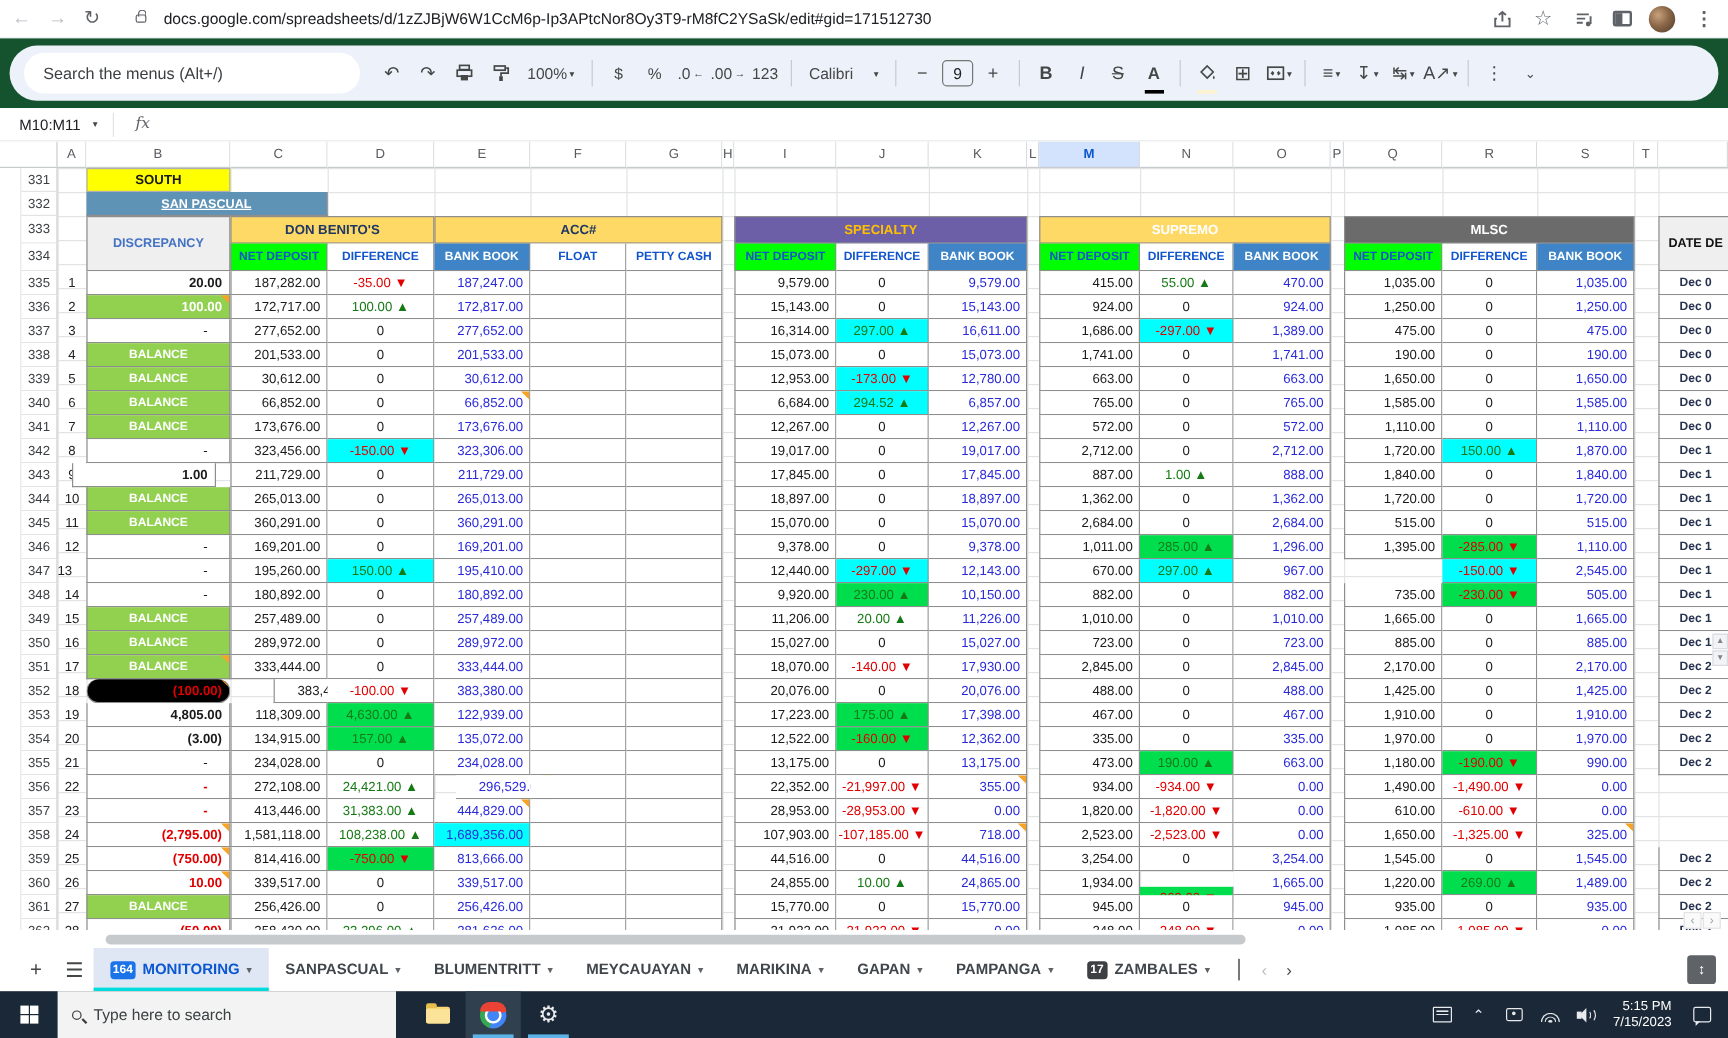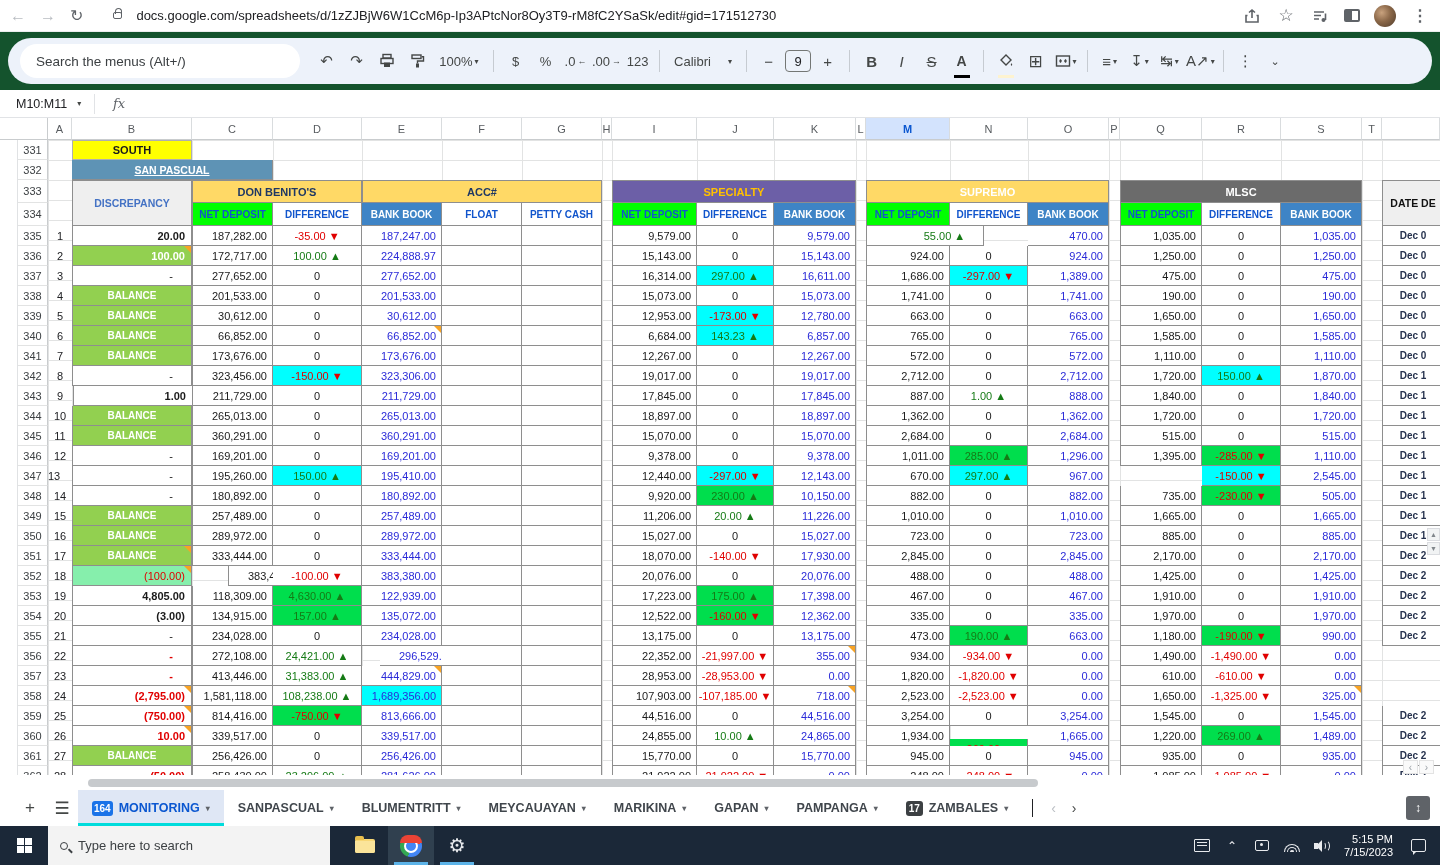--- a/index.html
+++ b/index.html
@@ -78,21 +78,21 @@
   .hsec{font-weight:bold;font-size:11px;justify-content:center;}
   .hsub{font-weight:bold;font-size:10px;justify-content:center;color:#1155CC;}
   .hdate{background:#EFEFEF;color:#111;font-weight:bold;font-size:10.5px;justify-content:center;}
 
   .d-n{font-weight:bold;justify-content:flex-end;padding-right:6px;}
   .d-r{font-weight:bold;justify-content:flex-end;padding-right:6px;color:#E00000;}
   .d-d{justify-content:flex-end;padding-right:18px;}
   .d-dr{justify-content:flex-end;padding-right:18px;color:#E00000;font-weight:bold;}
   .d-b{background:#92D050;color:#fff;font-weight:bold;font-size:10px;justify-content:center;border-left:3px solid #538135;}
   .d-g{background:#92D050;color:#fff;font-weight:bold;justify-content:flex-end;padding-right:6px;border-left:3px solid #538135;}
-  .d-o{background:#86efac;color:#E00000;font-weight:normal;justify-content:flex-end;padding-right:6px;}
+  .d-o{background:#000000;color:#E00000;font-weight:bold;justify-content:flex-end;padding-right:6px;border-radius:10px;}
 
   .up{color:#157A15;}
   .dn{color:#E00000;}
   .bgc{background:#00FFFF;}
   .bgg{background:#00DE4D;}
   .bank{color:#2A2AD8;}
   .datec{font-size:10px;color:#26324E;font-weight:bold;justify-content:center;}
   .note{position:absolute;top:0;right:0;width:0;height:0;border-top:7px solid #F7A325;border-left:7px solid transparent;}
 
   
@@ -418,33 +418,33 @@
       <div class="tc hsub" style="left: 522px; top: 85px; width: 80px; height: 23px; position: absolute; background: rgb(255, 255, 255); color: rgb(17, 85, 204);">PETTY CASH</div>
       <div class="anum" style="left: 48px; top: 108px; width: 24px; height: 20px; position: absolute;">1</div>
       <div class="tc bl d-n" style="left: 72px; top: 108px; width: 120px; height: 20px; position: absolute;">20.00</div>
       <div class="tc alr bl" style="left: 192px; top: 108px; width: 81px; height: 20px; position: absolute;">187,282.00</div>
       <div class="tc alc dn" style="left: 273px; top: 108px; width: 89px; height: 20px; position: absolute;">-35.00 ▼</div>
       <div class="tc alr bank" style="left: 362px; top: 108px; width: 80px; height: 20px; position: absolute;">187,247.00</div>
       <div class="tc alr bl" style="left: 612px; top: 108px; width: 85px; height: 20px; position: absolute;">9,579.00</div>
       <div class="tc alc" style="left: 697px; top: 108px; width: 77px; height: 20px; position: absolute;">0</div>
       <div class="tc alr bank" style="left: 774px; top: 108px; width: 82px; height: 20px; position: absolute;">9,579.00</div>
       <div class="tc alr bl" style="left: 866px; top: 108px; width: 84px; height: 20px; position: absolute;">415.00</div>
-      <div class="tc alc up" style="left: 906px; top: 108px; width: 78px; height: 20px; position: absolute;">55.00 ▲</div>
+      <div class="tc alc up" style="left: 950px; top: 108px; width: 78px; height: 20px; position: absolute;">55.00 ▲</div>
       <div class="tc alr bank" style="left: 1028px; top: 108px; width: 81px; height: 20px; position: absolute;">470.00</div>
       <div class="tc alr bl" style="left: 1120px; top: 108px; width: 82px; height: 20px; position: absolute;">1,035.00</div>
       <div class="tc alc" style="left: 1202px; top: 108px; width: 79px; height: 20px; position: absolute;">0</div>
       <div class="tc alr bank" style="left: 1281px; top: 108px; width: 81px; height: 20px; position: absolute;">1,035.00</div>
       <div class="tc" style="left: 442px; top: 108px; width: 80px; height: 20px; position: absolute;"></div>
       <div class="tc" style="left: 522px; top: 108px; width: 80px; height: 20px; position: absolute;"></div>
       <div class="tc datec bl" style="left: 1382px; top: 108px; width: 62px; height: 20px; position: absolute;">Dec 0</div>
       <div class="anum" style="left: 48px; top: 128px; width: 24px; height: 20px; position: absolute;">2</div>
       <div class="tc bl d-g" style="left: 72px; top: 128px; width: 120px; height: 20px; position: absolute;">100.00<span class="note"></span></div>
       <div class="tc alr bl" style="left: 192px; top: 128px; width: 81px; height: 20px; position: absolute;">172,717.00</div>
       <div class="tc alc up" style="left: 273px; top: 128px; width: 89px; height: 20px; position: absolute;">100.00 ▲</div>
-      <div class="tc alr bank" style="left: 362px; top: 128px; width: 80px; height: 20px; position: absolute;">224,888.97</div>
+      <div class="tc alr bank" style="left: 362px; top: 128px; width: 80px; height: 20px; position: absolute;">172,817.00</div>
       <div class="tc alr bl" style="left: 612px; top: 128px; width: 85px; height: 20px; position: absolute;">15,143.00</div>
       <div class="tc alc" style="left: 697px; top: 128px; width: 77px; height: 20px; position: absolute;">0</div>
       <div class="tc alr bank" style="left: 774px; top: 128px; width: 82px; height: 20px; position: absolute;">15,143.00</div>
       <div class="tc alr bl" style="left: 866px; top: 128px; width: 84px; height: 20px; position: absolute;">924.00</div>
       <div class="tc alc" style="left: 950px; top: 128px; width: 78px; height: 20px; position: absolute;">0</div>
       <div class="tc alr bank" style="left: 1028px; top: 128px; width: 81px; height: 20px; position: absolute;">924.00</div>
       <div class="tc alr bl" style="left: 1120px; top: 128px; width: 82px; height: 20px; position: absolute;">1,250.00</div>
       <div class="tc alc" style="left: 1202px; top: 128px; width: 79px; height: 20px; position: absolute;">0</div>
       <div class="tc alr bank" style="left: 1281px; top: 128px; width: 81px; height: 20px; position: absolute;">1,250.00</div>
       <div class="tc" style="left: 442px; top: 128px; width: 80px; height: 20px; position: absolute;"></div>
@@ -500,21 +500,21 @@
       <div class="tc alr bank" style="left: 1281px; top: 188px; width: 81px; height: 20px; position: absolute;">1,650.00</div>
       <div class="tc" style="left: 442px; top: 188px; width: 80px; height: 20px; position: absolute;"></div>
       <div class="tc" style="left: 522px; top: 188px; width: 80px; height: 20px; position: absolute;"></div>
       <div class="tc datec bl" style="left: 1382px; top: 188px; width: 62px; height: 20px; position: absolute;">Dec 0</div>
       <div class="anum" style="left: 48px; top: 208px; width: 24px; height: 20px; position: absolute;">6</div>
       <div class="tc bl d-b" style="left: 72px; top: 208px; width: 120px; height: 20px; position: absolute;">BALANCE</div>
       <div class="tc alr bl" style="left: 192px; top: 208px; width: 81px; height: 20px; position: absolute;">66,852.00</div>
       <div class="tc alc" style="left: 273px; top: 208px; width: 89px; height: 20px; position: absolute;">0</div>
       <div class="tc alr bank" style="left: 362px; top: 208px; width: 80px; height: 20px; position: absolute;">66,852.00<span class="note"></span></div>
       <div class="tc alr bl" style="left: 612px; top: 208px; width: 85px; height: 20px; position: absolute;">6,684.00</div>
-      <div class="tc alc bgc up" style="left: 697px; top: 208px; width: 77px; height: 20px; position: absolute;">143.23 ▲</div>
+      <div class="tc alc bgc up" style="left: 697px; top: 208px; width: 77px; height: 20px; position: absolute;">294.52 ▲</div>
       <div class="tc alr bank" style="left: 774px; top: 208px; width: 82px; height: 20px; position: absolute;">6,857.00</div>
       <div class="tc alr bl" style="left: 866px; top: 208px; width: 84px; height: 20px; position: absolute;">765.00</div>
       <div class="tc alc" style="left: 950px; top: 208px; width: 78px; height: 20px; position: absolute;">0</div>
       <div class="tc alr bank" style="left: 1028px; top: 208px; width: 81px; height: 20px; position: absolute;">765.00</div>
       <div class="tc alr bl" style="left: 1120px; top: 208px; width: 82px; height: 20px; position: absolute;">1,585.00</div>
       <div class="tc alc" style="left: 1202px; top: 208px; width: 79px; height: 20px; position: absolute;">0</div>
       <div class="tc alr bank" style="left: 1281px; top: 208px; width: 81px; height: 20px; position: absolute;">1,585.00</div>
       <div class="tc" style="left: 442px; top: 208px; width: 80px; height: 20px; position: absolute;"></div>
       <div class="tc" style="left: 522px; top: 208px; width: 80px; height: 20px; position: absolute;"></div>
       <div class="tc datec bl" style="left: 1382px; top: 208px; width: 62px; height: 20px; position: absolute;">Dec 0</div>
@@ -546,21 +546,21 @@
       <div class="tc alr bl" style="left: 866px; top: 248px; width: 84px; height: 20px; position: absolute;">2,712.00</div>
       <div class="tc alc" style="left: 950px; top: 248px; width: 78px; height: 20px; position: absolute;">0</div>
       <div class="tc alr bank" style="left: 1028px; top: 248px; width: 81px; height: 20px; position: absolute;">2,712.00</div>
       <div class="tc alr bl" style="left: 1120px; top: 248px; width: 82px; height: 20px; position: absolute;">1,720.00</div>
       <div class="tc alc bgc up" style="left: 1202px; top: 248px; width: 79px; height: 20px; position: absolute;">150.00 ▲</div>
       <div class="tc alr bank" style="left: 1281px; top: 248px; width: 81px; height: 20px; position: absolute;">1,870.00</div>
       <div class="tc" style="left: 442px; top: 248px; width: 80px; height: 20px; position: absolute;"></div>
       <div class="tc" style="left: 522px; top: 248px; width: 80px; height: 20px; position: absolute;"></div>
       <div class="tc datec bl" style="left: 1382px; top: 248px; width: 62px; height: 20px; position: absolute;">Dec 1</div>
       <div class="anum" style="left: 48px; top: 268px; width: 24px; height: 20px; position: absolute;">9</div>
-      <div class="tc bl d-n" style="left: 73px; top: 268px; width: 120px; height: 20px; position: absolute;">1.00</div>
+      <div class="tc bl d-n" style="left: 60px; top: 268px; width: 120px; height: 20px; position: absolute;">1.00</div>
       <div class="tc alr bl" style="left: 192px; top: 268px; width: 81px; height: 20px; position: absolute;">211,729.00</div>
       <div class="tc alc" style="left: 273px; top: 268px; width: 89px; height: 20px; position: absolute;">0</div>
       <div class="tc alr bank" style="left: 362px; top: 268px; width: 80px; height: 20px; position: absolute;">211,729.00</div>
       <div class="tc alr bl" style="left: 612px; top: 268px; width: 85px; height: 20px; position: absolute;">17,845.00</div>
       <div class="tc alc" style="left: 697px; top: 268px; width: 77px; height: 20px; position: absolute;">0</div>
       <div class="tc alr bank" style="left: 774px; top: 268px; width: 82px; height: 20px; position: absolute;">17,845.00</div>
       <div class="tc alr bl" style="left: 866px; top: 268px; width: 84px; height: 20px; position: absolute;">887.00</div>
       <div class="tc alc up" style="left: 950px; top: 268px; width: 78px; height: 20px; position: absolute;">1.00 ▲</div>
       <div class="tc alr bank" style="left: 1028px; top: 268px; width: 81px; height: 20px; position: absolute;">888.00</div>
       <div class="tc alr bl" style="left: 1120px; top: 268px; width: 82px; height: 20px; position: absolute;">1,840.00</div>

